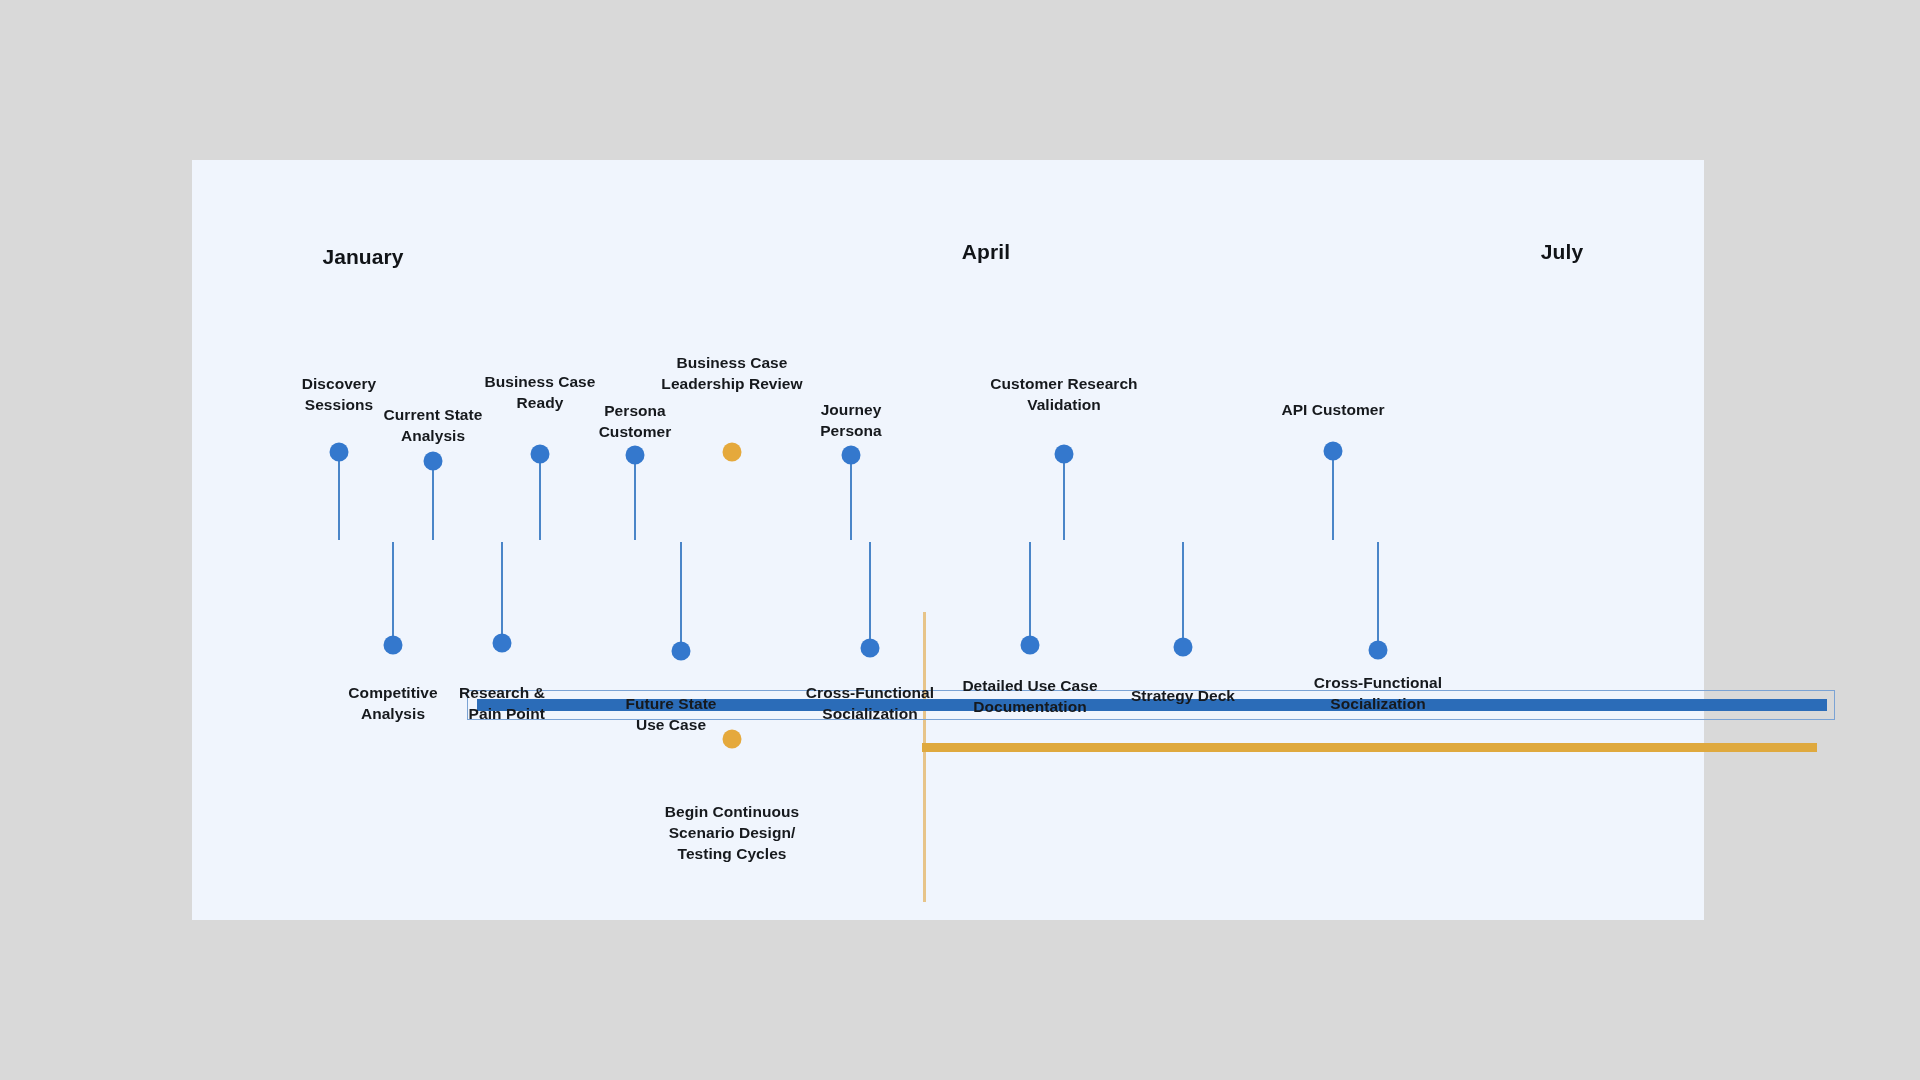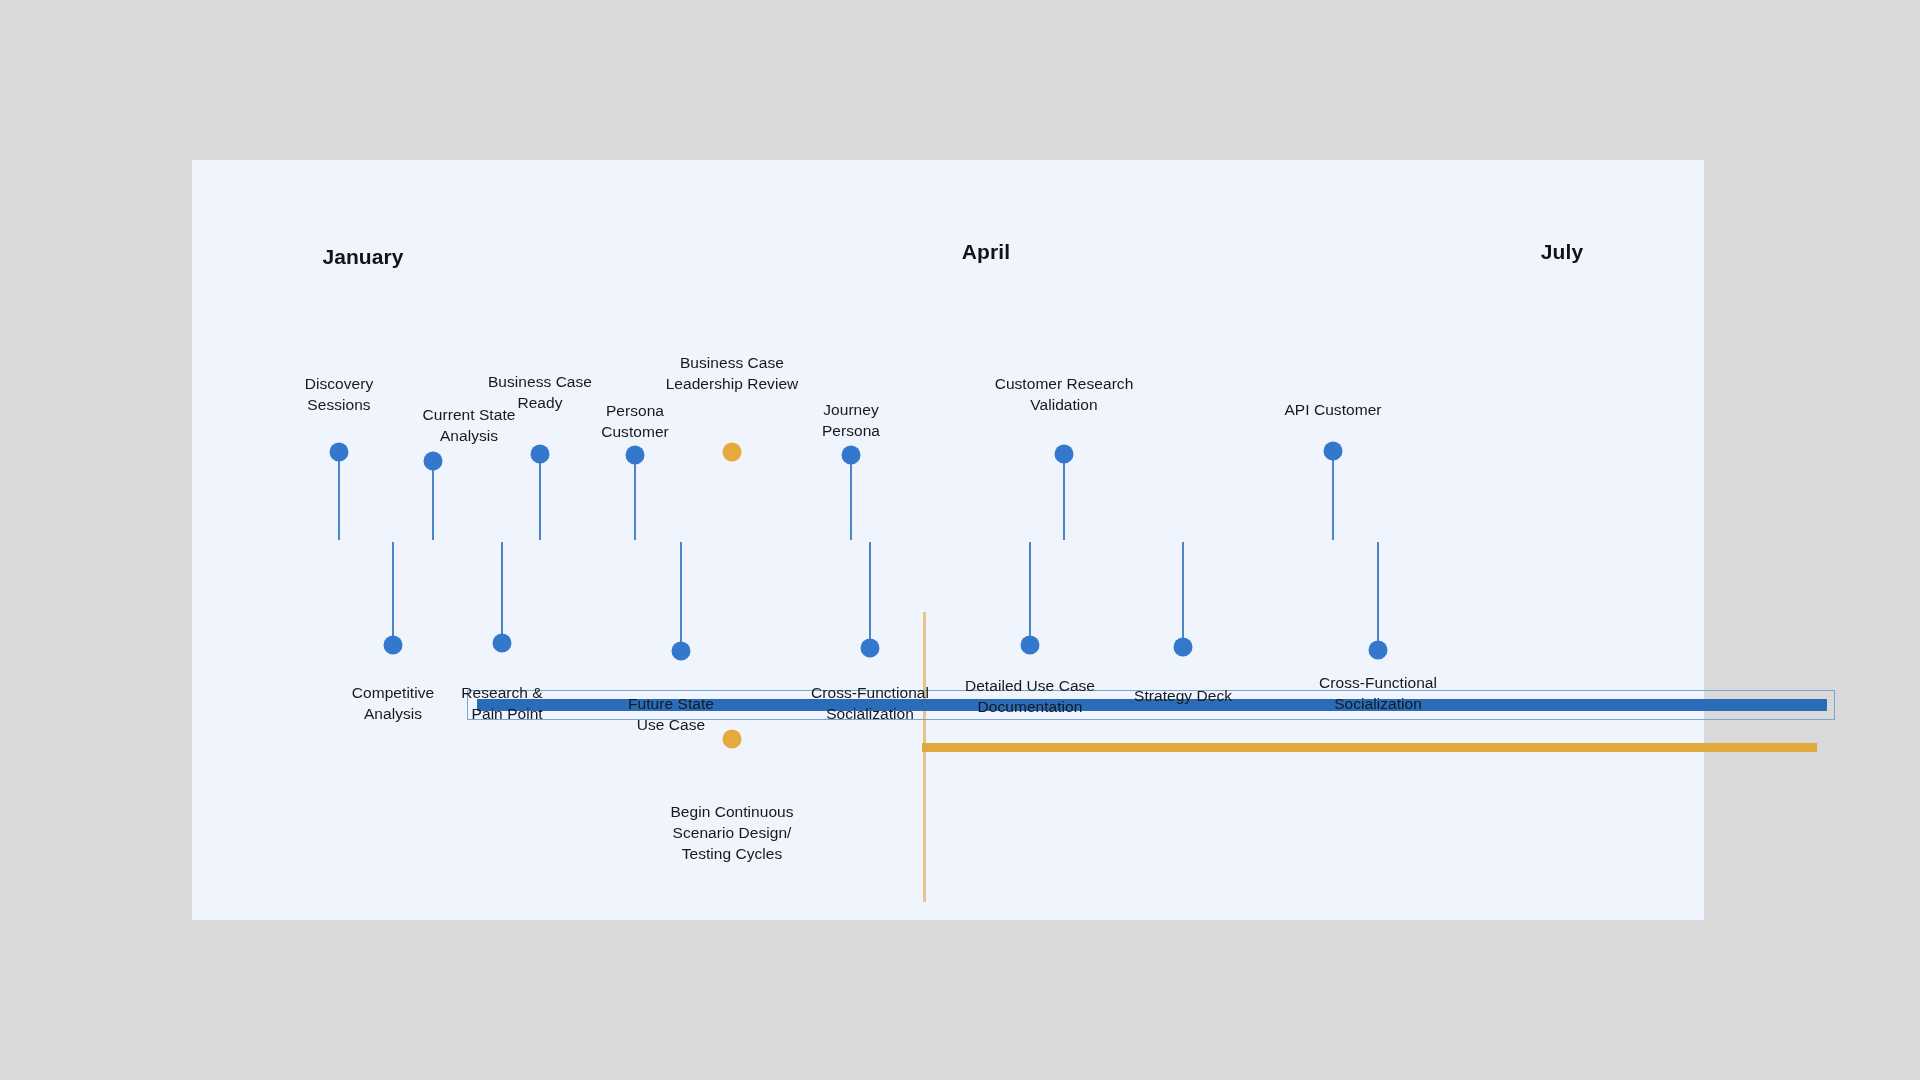--- a/index.html
+++ b/index.html
@@ -96,20 +96,21 @@
   
   .milestone-label {
     position: absolute;
     font-size: 15.5px;
     line-height: 21px;
     color: #16191d;
     text-align: center;
     white-space: pre-line;
     transform: translateX(-50%);
     letter-spacing: .05px;
+    font-weight: bold;
   }
   .milestone-label.above { }
   .milestone-label.below { }
 </style>
 </head>
 <body>
 
 <div id="canvas">
 
   <div id="month-labels">
@@ -120,21 +121,21 @@
 
   <div id="orange-spine"></div>
 
   <div id="above-group">
       <div class="stem" style="left: 146px; top: 292px; height: 88px;"></div>
       <div class="dot" style="left: 147px; top: 292px;"></div>
       <div class="milestone-label above" style="left: 147px; top: 213px;">Discovery
 Sessions</div>
       <div class="stem" style="left: 240px; top: 301px; height: 79px;"></div>
       <div class="dot" style="left: 241px; top: 301px;"></div>
-      <div class="milestone-label above" style="left: 241px; top: 244px; margin-left: 36px;">Current State
+      <div class="milestone-label above" style="left: 241px; top: 244px;">Current State
 Analysis</div>
       <div class="stem" style="left: 347px; top: 294px; height: 86px;"></div>
       <div class="dot" style="left: 348px; top: 294px;"></div>
       <div class="milestone-label above" style="left: 348px; top: 211px;">Business Case
 Ready</div>
       <div class="stem" style="left: 442px; top: 295px; height: 85px;"></div>
       <div class="dot" style="left: 443px; top: 295px;"></div>
       <div class="milestone-label above" style="left: 443px; top: 240px;">Persona
 Customer</div>
       <div class="dot orange" style="left: 540px; top: 292px;"></div>

